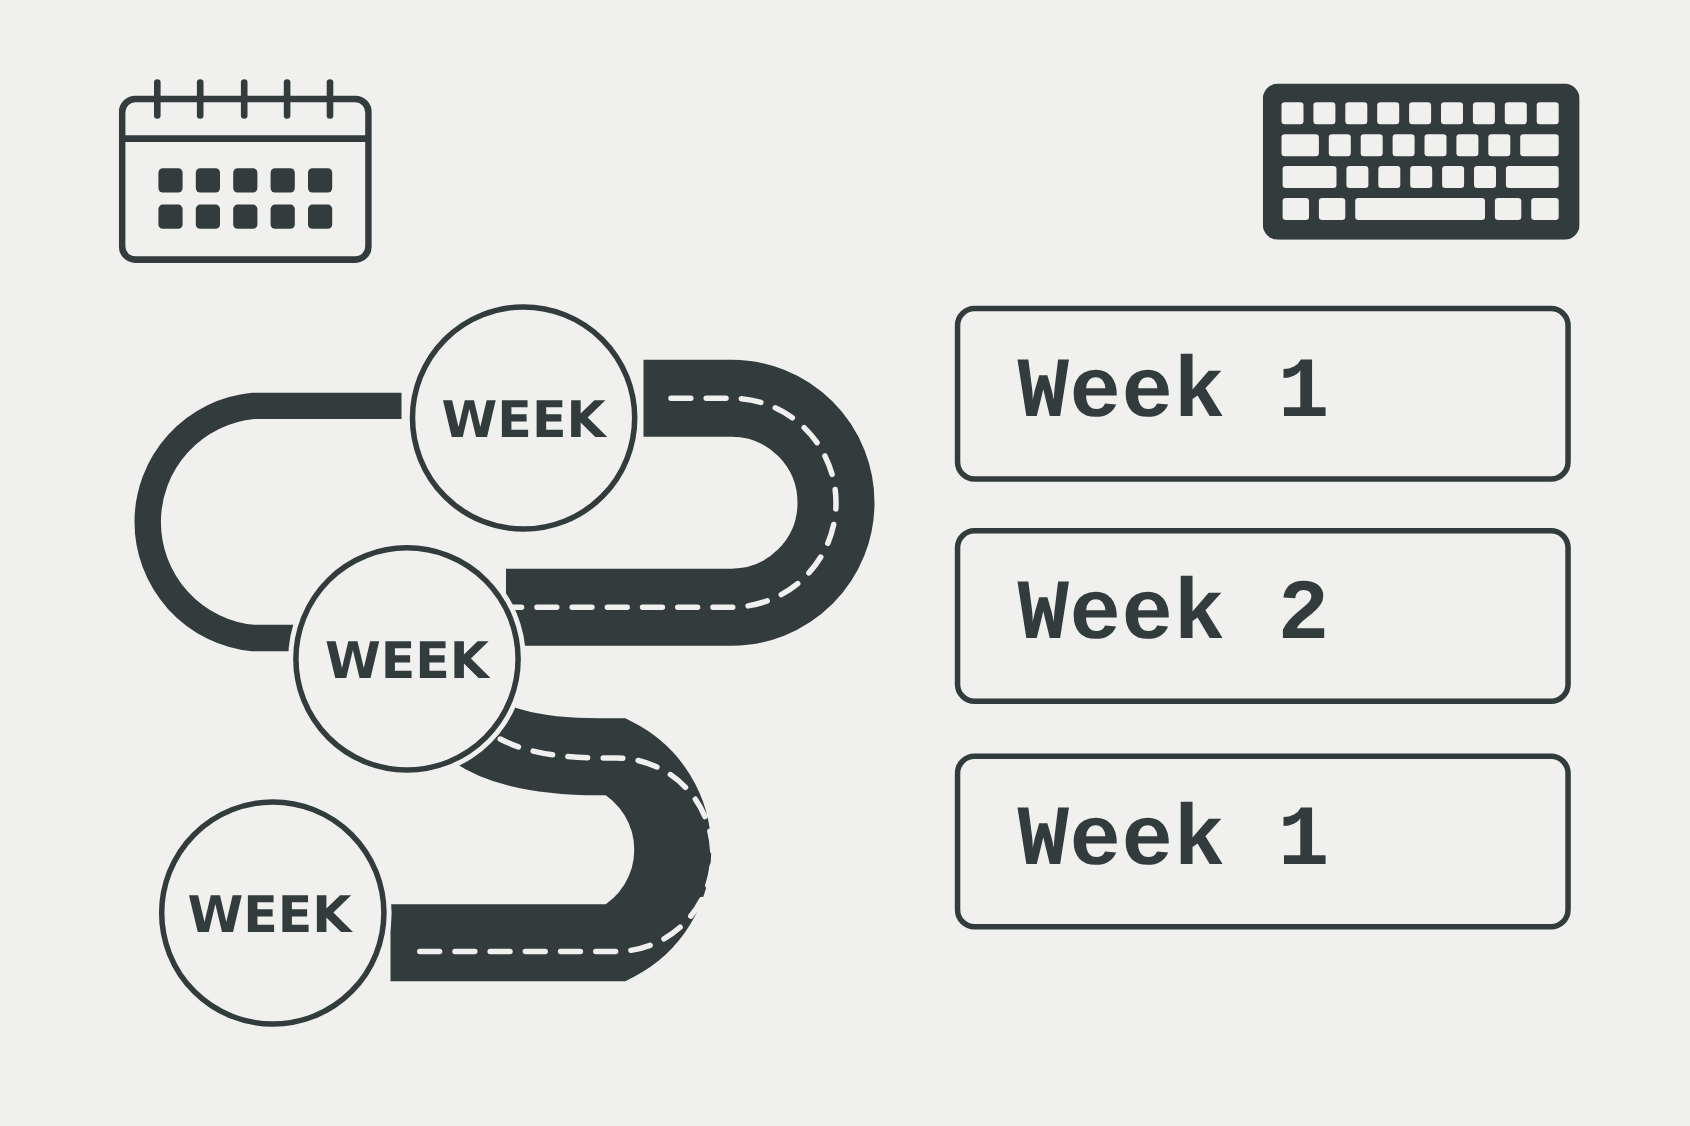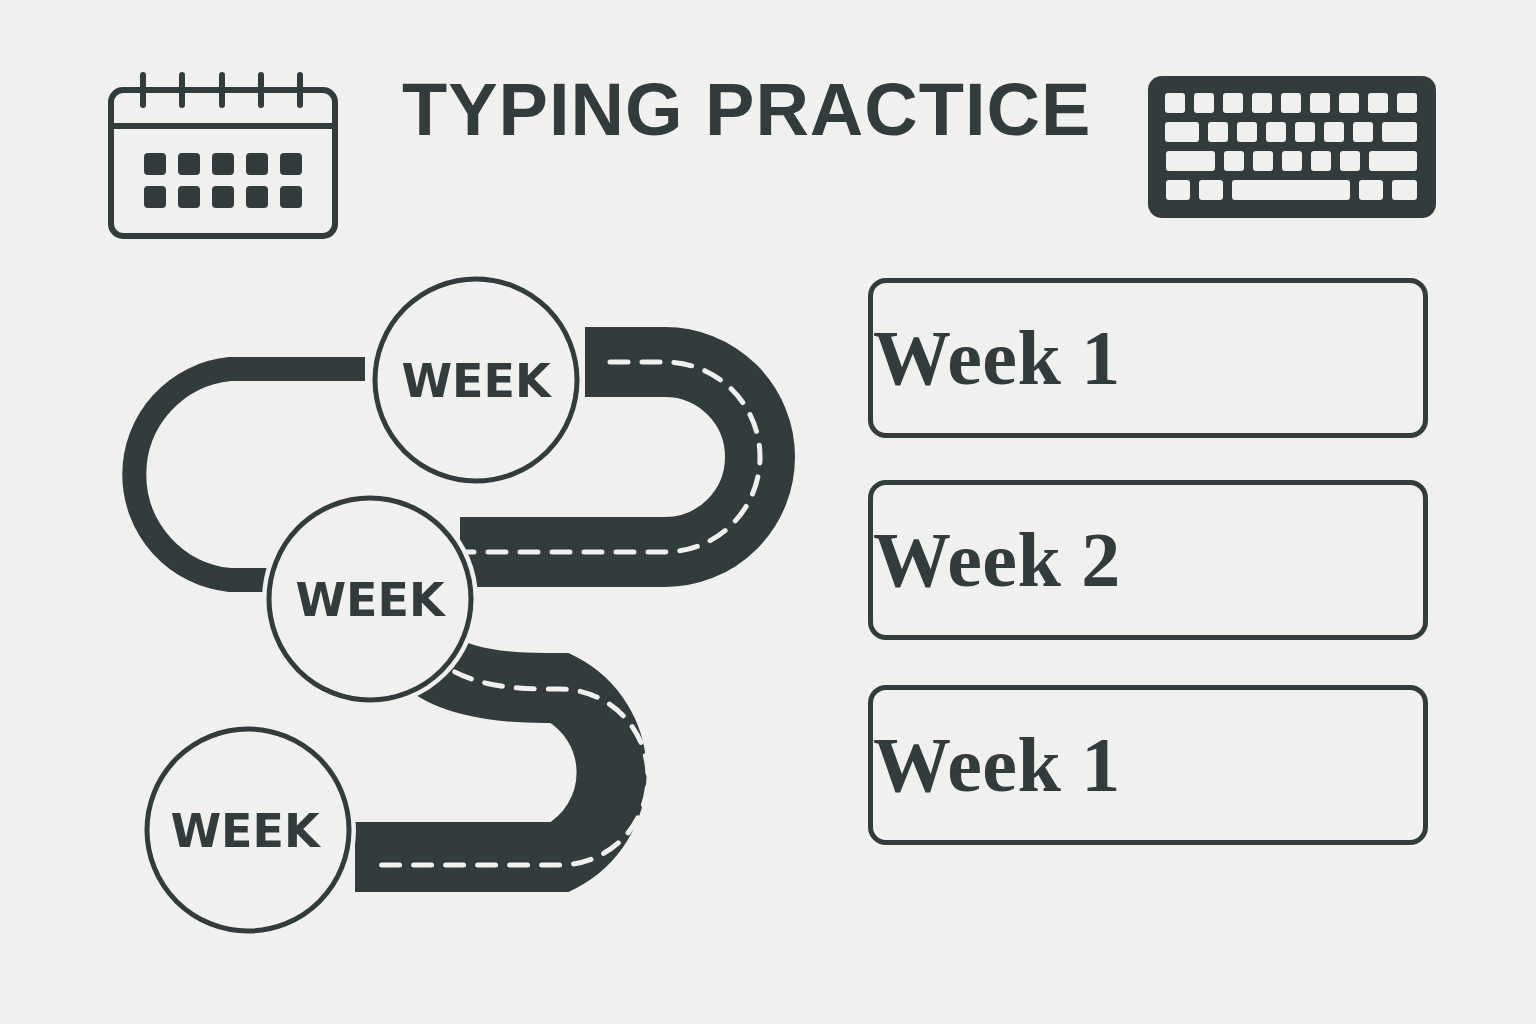--- a/index.html
+++ b/index.html
@@ -19,22 +19,22 @@
   .title span { display:block; }
   .cal { position:absolute; left:108px; top:70px; }
   .kbd { position:absolute; left:1148px; top:76px; }
   .roadmap { position:absolute; left:0; top:0; }
   .week-box {
     position:absolute; left:868px; width:560px; height:160px;
     border:5px solid #323c3c; border-radius:18px; box-sizing:border-box;
     display:flex; align-items:center;
   }
   .week-box .lbl {
-    font-weight:700; font-size:78px; color:#323c3c;
-    font-family:Liberation Serif, serif; letter-spacing:0.5px;text-align:right;
+    margin-left:52px; font-weight:700; font-size:78px; color:#323c3c;
+    font-family:Liberation Mono, monospace; letter-spacing:0.5px;text-align:right;
   }
   .circle-lbl {
     font-family:"DejaVu Sans", sans-serif; font-weight:700; font-size:46px;
     fill:#323c3c;
   }
 </style>
 </head>
 <body>
 
 <svg class="cal" width="230" height="170" viewBox="0 0 230 170">
@@ -55,21 +55,20 @@
     <rect x="172" y="83" width="22" height="22" rx="4"></rect>
     <rect x="36" y="116" width="22" height="22" rx="4"></rect>
     <rect x="70" y="116" width="22" height="22" rx="4"></rect>
     <rect x="104" y="116" width="22" height="22" rx="4"></rect>
     <rect x="138" y="116" width="22" height="22" rx="4"></rect>
     <rect x="172" y="116" width="22" height="22" rx="4"></rect>
   </g>
 </svg>
 
 <h1 class="title">
-  <span>TYPING PRACTICE</span>
 </h1>
 
 <svg class="kbd" width="288" height="142" viewBox="0 0 288 142">
   <rect x="0" y="0" width="288" height="142" rx="14" fill="#323c3c"></rect>
   <g fill="#f0f0ee">
 
     <rect x="17" y="17" width="20" height="20" rx="3"></rect>
     <rect x="46" y="17" width="20" height="20" rx="3"></rect>
     <rect x="75" y="17" width="20" height="20" rx="3"></rect>
     <rect x="104" y="17" width="20" height="20" rx="3"></rect>

